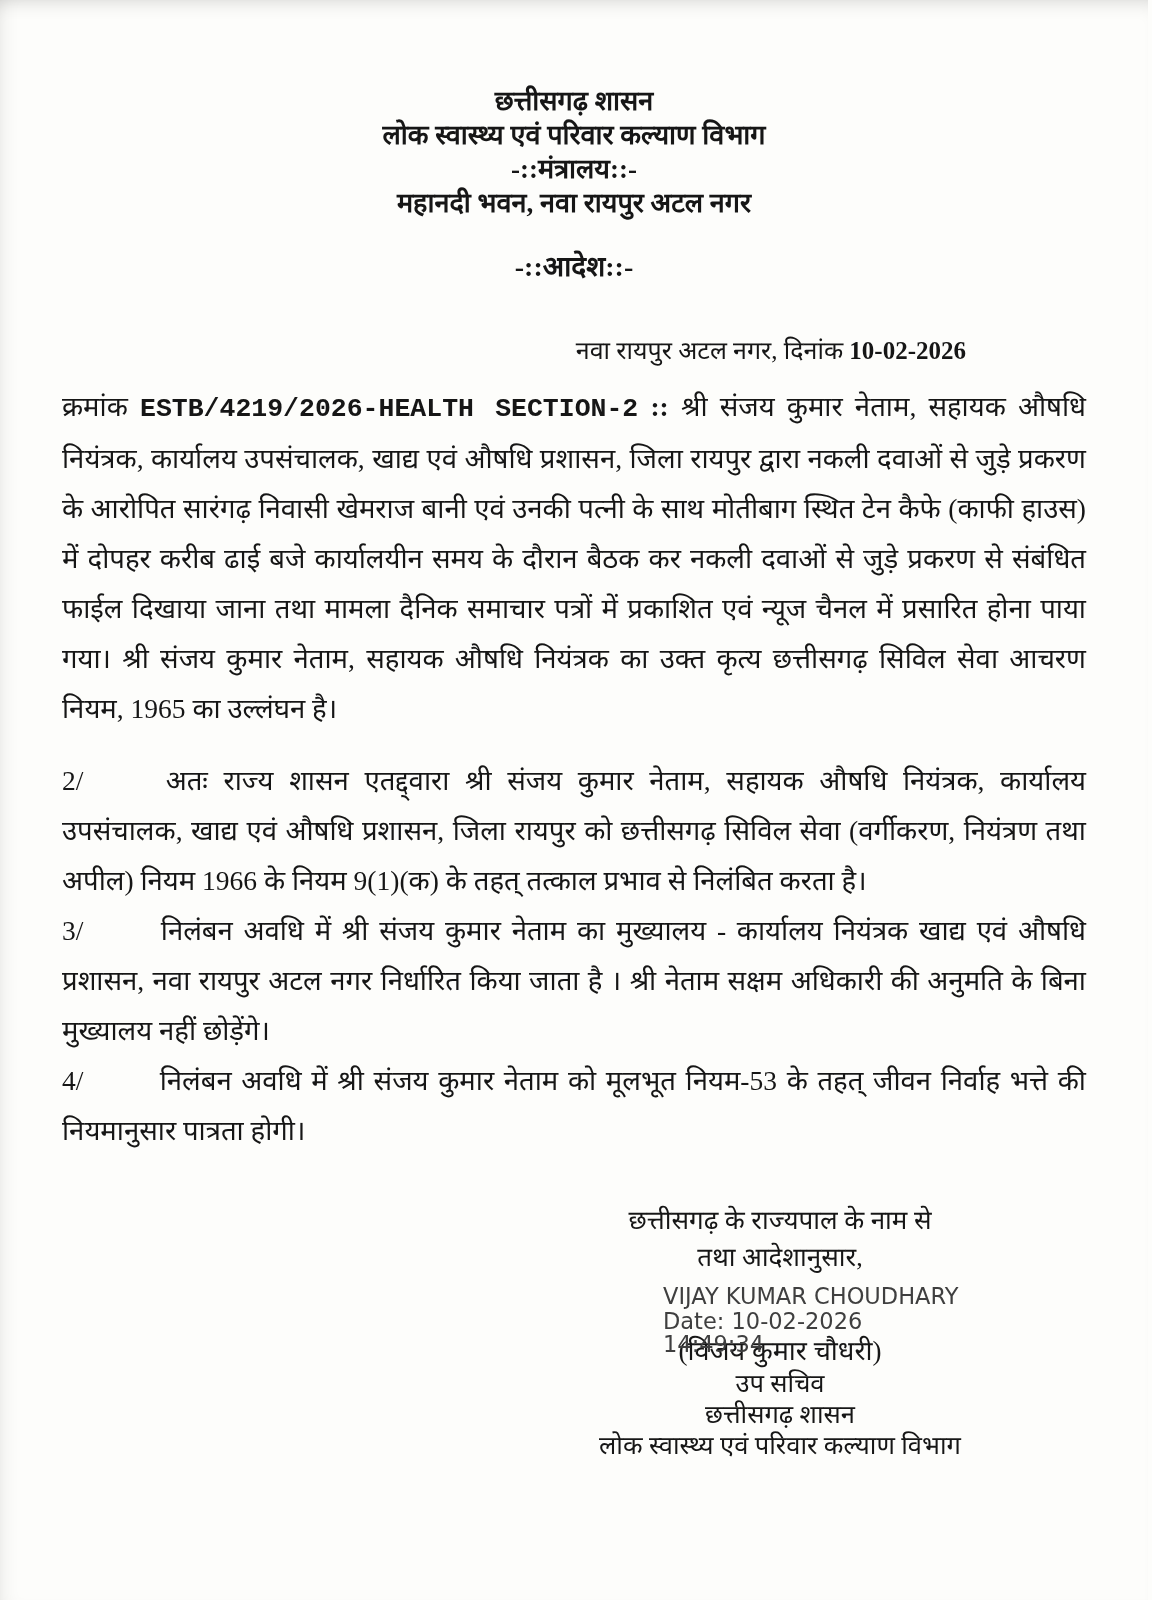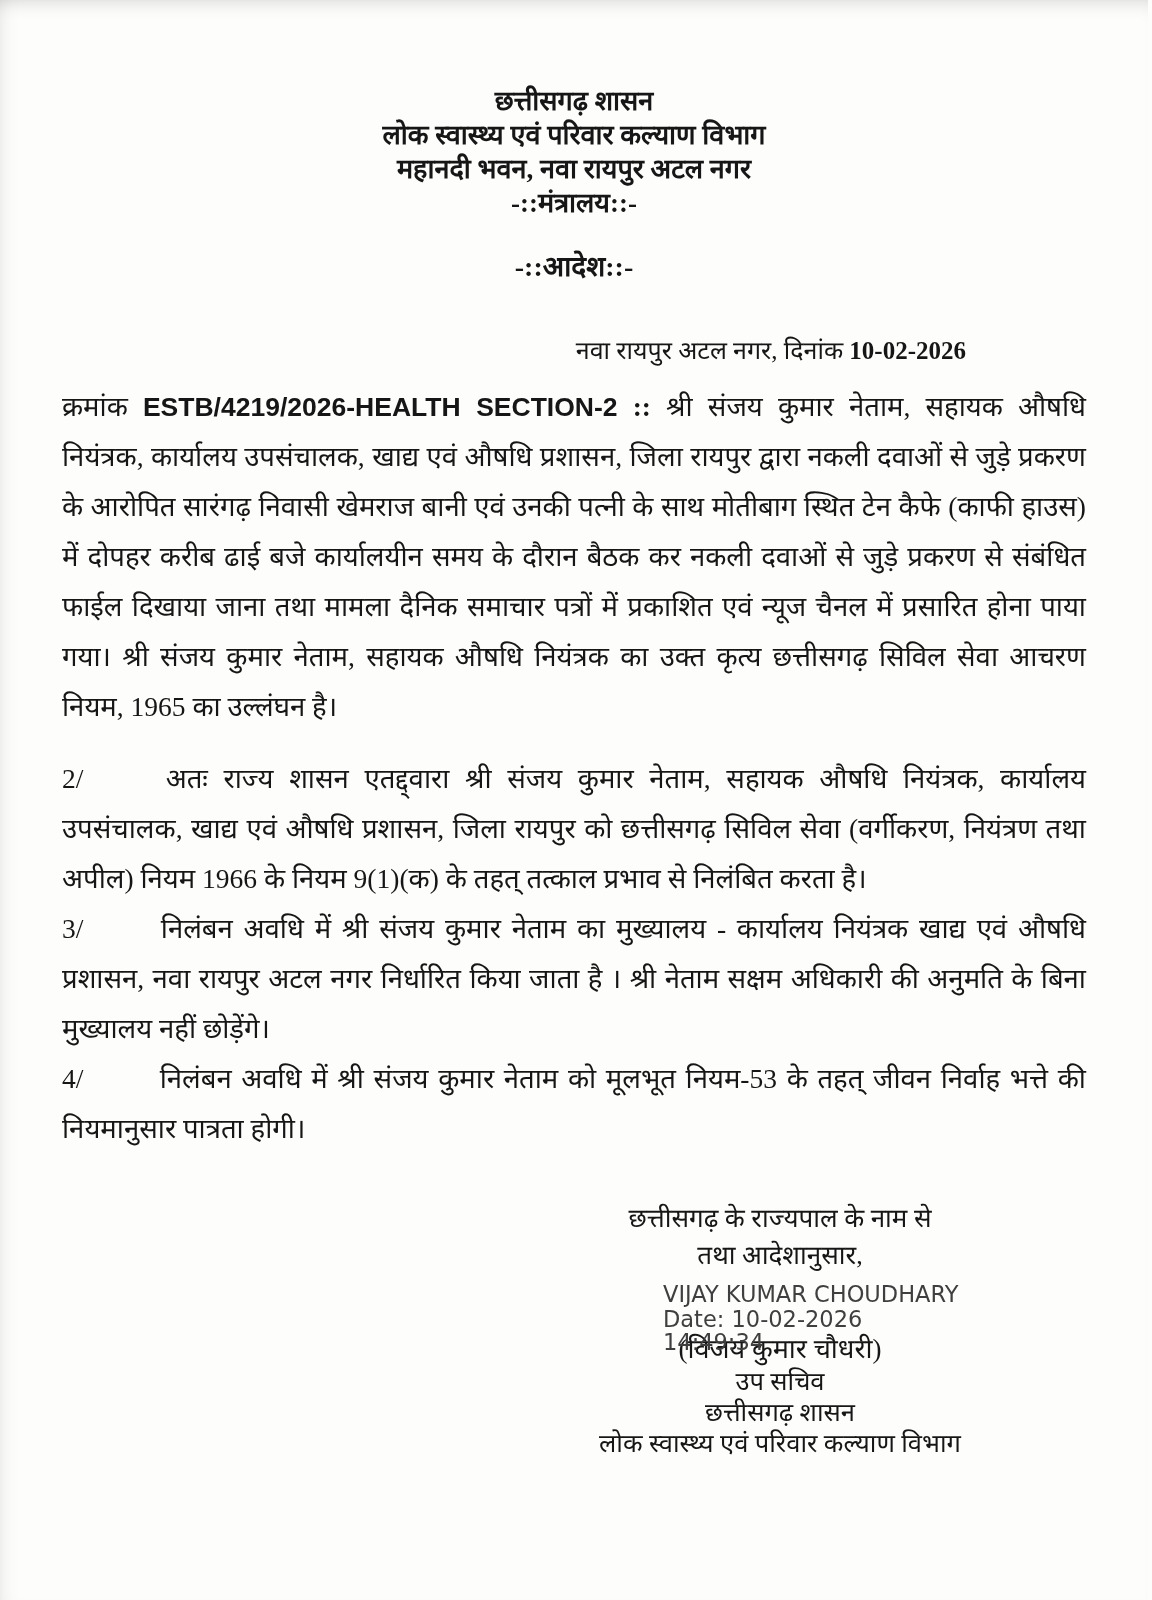--- a/index.html
+++ b/index.html
@@ -49,21 +49,21 @@
   }
   .para-intro { margin-top: 16px; }
   .para-2 { margin-top: 22px; }
   .para-3 { margin-top: 0; }
   .para-4 { margin-top: 0; }
   .para-num {
     display: inline-block;
     width: 88px;
   }
   .ref-number {
-    font-family: Liberation Sans, sans-serif;
+    font-family: Liberation Mono, monospace;
     font-weight: bold;
     font-size: 26.5px;
   }
   .ref-sep { font-weight: bold; }
   .bold-word { font-weight: normal; }
 
   .signature-block {
     margin-top: 46px;
     margin-left: 483px;
     width: 470px;
@@ -103,22 +103,22 @@
   }
 </style>
 </head>
 <body>
 
 <div class="page">
 
   <div class="doc-header">
     <div>छत्तीसगढ़ शासन</div>
     <div>लोक स्वास्थ्य एवं परिवार कल्याण विभाग</div>
+    <div>-::मंत्रालय::-</div>
     <div>महानदी भवन, नवा रायपुर अटल नगर</div>
-    <div>-::मंत्रालय::-</div>
   </div>
 
   <div class="order-heading">-::आदेश::-</div>
 
   <div class="place-date">
     <span>नवा रायपुर अटल नगर, दिनांक</span>
     <span class="date-value">10-02-2026</span>
   </div>
 
   <p class="para para-intro">

